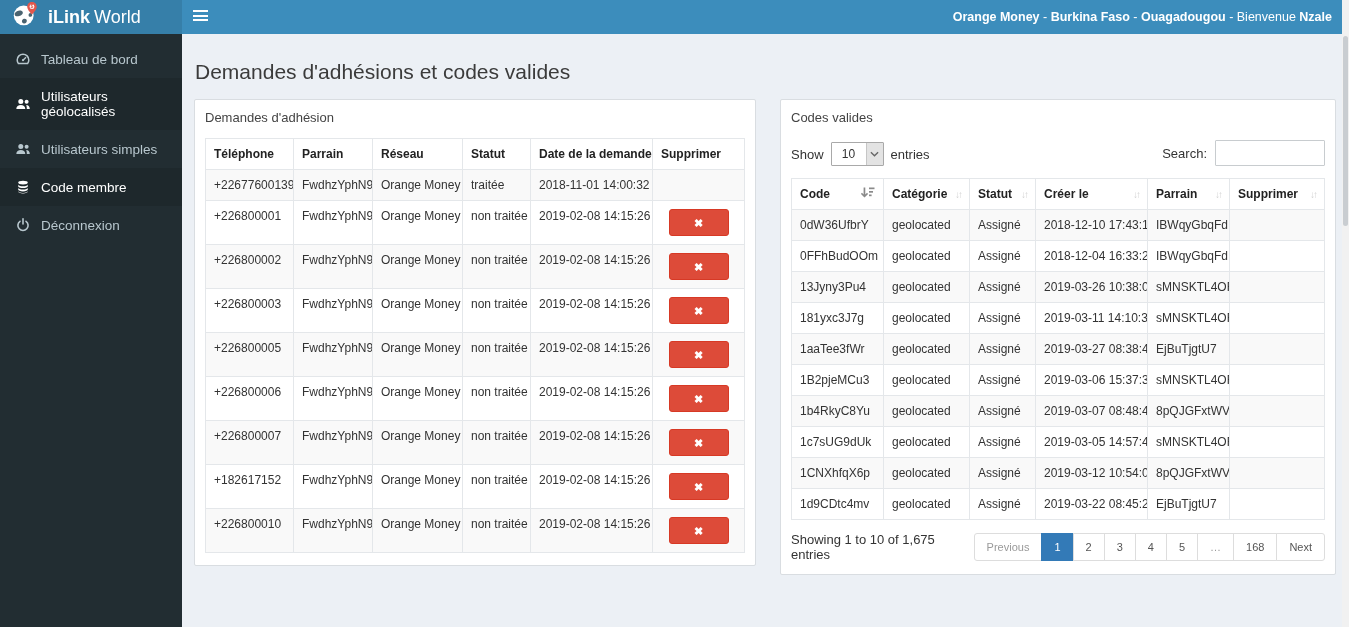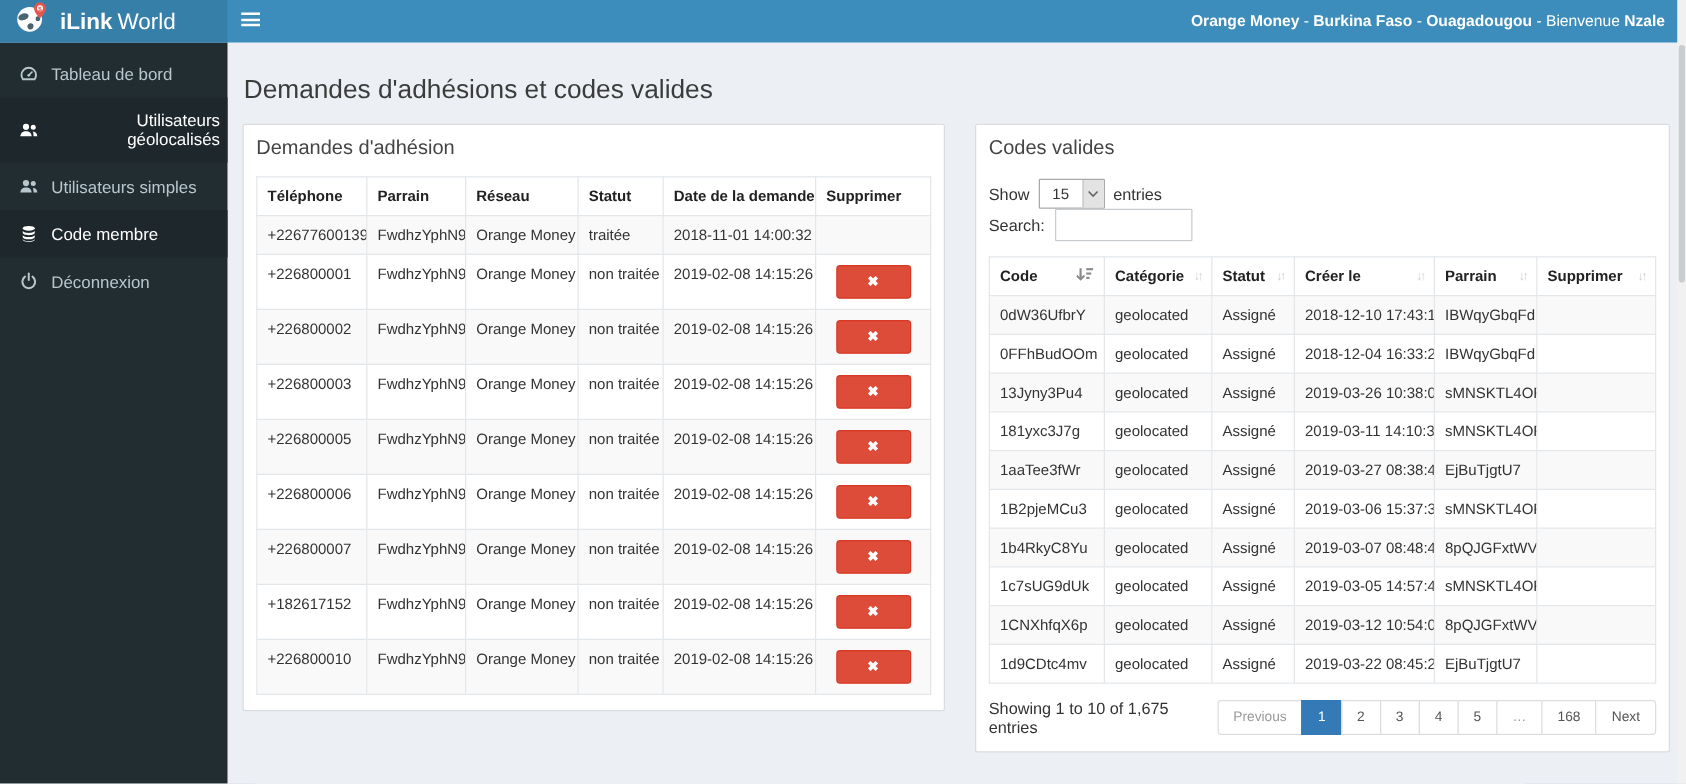--- a/index.html
+++ b/index.html
@@ -24,49 +24,49 @@
   }
   .user-info .seg-bold { font-weight:bold; }
   
   .scrollbar { position:absolute; right:0; top:0; width:7px; height:627px; background:#f1f1f1; z-index:6; }
   .scrollbar .thumb { position:absolute; left:1px; top:36px; width:5px; height:190px; background:#c9cdd1; border-radius:3px; }
   
   .sidebar { position:absolute; left:0; top:34px; width:182px; height:593px; background:#222d32; z-index:4; }
   .sidebar-menu { list-style:none; margin:6px 0 0 0; padding:0; }
   .sidebar-item {
     display:flex; align-items:center; gap:9px; padding:11px 6px 11px 15px;
-    font-size:13.5px; color:#b8c7ce; cursor:pointer;text-align:right;
+    font-size:13.5px; color:#b8c7ce; cursor:pointer;
   }
   .sidebar-item.active { background:#1e282c; color:#fff; }
   .sidebar-item .s-icon { width:17px; height:16px; display:inline-flex; flex:0 0 17px; }
   .sidebar-item .s-icon svg { width:16px; height:16px; }
   
   .main { position:absolute; left:182px; top:44px; width:1160px; height:593px; padding:12px 8px 0 12px; }
   .page-title { font-size:21px; font-weight:400; color:#3b3b3b; margin:4px 0 15px 1px; }
   .panels { display:flex; gap:24px; align-items:flex-start; }
   .panel { background:#fff; border:1px solid #d9dde1; border-radius:2px; }
   .panel-left { width:562px; }
   .panel-right { width:556px; }
-  .panel-header { padding:10px 10px 13px 10px; font-size:16px; color:#444; }
+  .panel-header { padding:10px 10px 13px 10px; font-size:13px; color:#444; }
   .panel-body { padding:0 10px 12px 10px; }
   
   table.grid { width:100%; border-collapse:collapse; font-size:12px; color:#333; table-layout:fixed; }
   table.grid th, table.grid td {
     border:1px solid #e4e7ea; padding:8px 8px; text-align:left; vertical-align:top;
     overflow:hidden; white-space:nowrap;
   }
   table.grid th { font-weight:bold; font-size:12px; color:#222; }
   table.grid tbody tr:nth-child(odd) { background:#f9f9f9; }
   .btn-delete {
     display:block; margin:0 auto; width:60px; height:27px; background:#dd4b39; border:1px solid #d73925;
     border-radius:3px; color:#fff; font-size:11px; line-height:25px; text-align:center; cursor:pointer; font-weight:bold;
   }
   td.cell-del { padding-top:7px; padding-bottom:7px; }
   
-  .dt-controls { display:flex; justify-content:space-between; align-items:flex-start; margin:2px 0 12px 0; font-size:13px; color:#333;flex-direction:column; }
+  .dt-controls { display:flex; justify-content:space-between; align-items:flex-end; margin:2px 0 12px 0; font-size:13px; color:#333; }
   .dt-length { display:flex; align-items:center; gap:7px; }
   .fake-select {
     display:flex; align-items:stretch; width:53px; height:24px; border:1px solid #a9a9a9;
     background:#fff; cursor:pointer; border-radius:1px;
   }
   .fake-select .val { flex:1; text-align:center; font-size:12px; line-height:22px; color:#333; }
   .fake-select .arrow { width:17px; background:#e3e3e3; border-left:1px solid #c6c6c6; display:flex; align-items:center; justify-content:center; }
   .fake-select .arrow svg { width:9px; height:6px; }
   .dt-search { display:flex; align-items:center; gap:8px; }
   .dt-search input { width:110px; height:26px; border:1px solid #c8cccf; border-radius:1px; padding:0 6px; font-size:12px; outline:none; }
@@ -294,21 +294,21 @@
         </div>
       </div>
 
       <div class="panel panel-right">
         <div class="panel-header">Codes valides</div>
         <div class="panel-body">
           <div class="dt-controls">
             <div class="dt-length">
               <span>Show</span>
               <div class="fake-select">
-                <span class="val">15</span>
+                <span class="val">10</span>
                 <span class="arrow">
                   <svg viewBox="0 0 10 6">
                       <polyline points="1,1 5,5 9,1" fill="none" stroke="#666" stroke-width="1.5"></polyline>
                     </svg>
                 </span>
               </div>
               <span>entries</span>
             </div>
             <div class="dt-search">
               <span>Search:</span>

